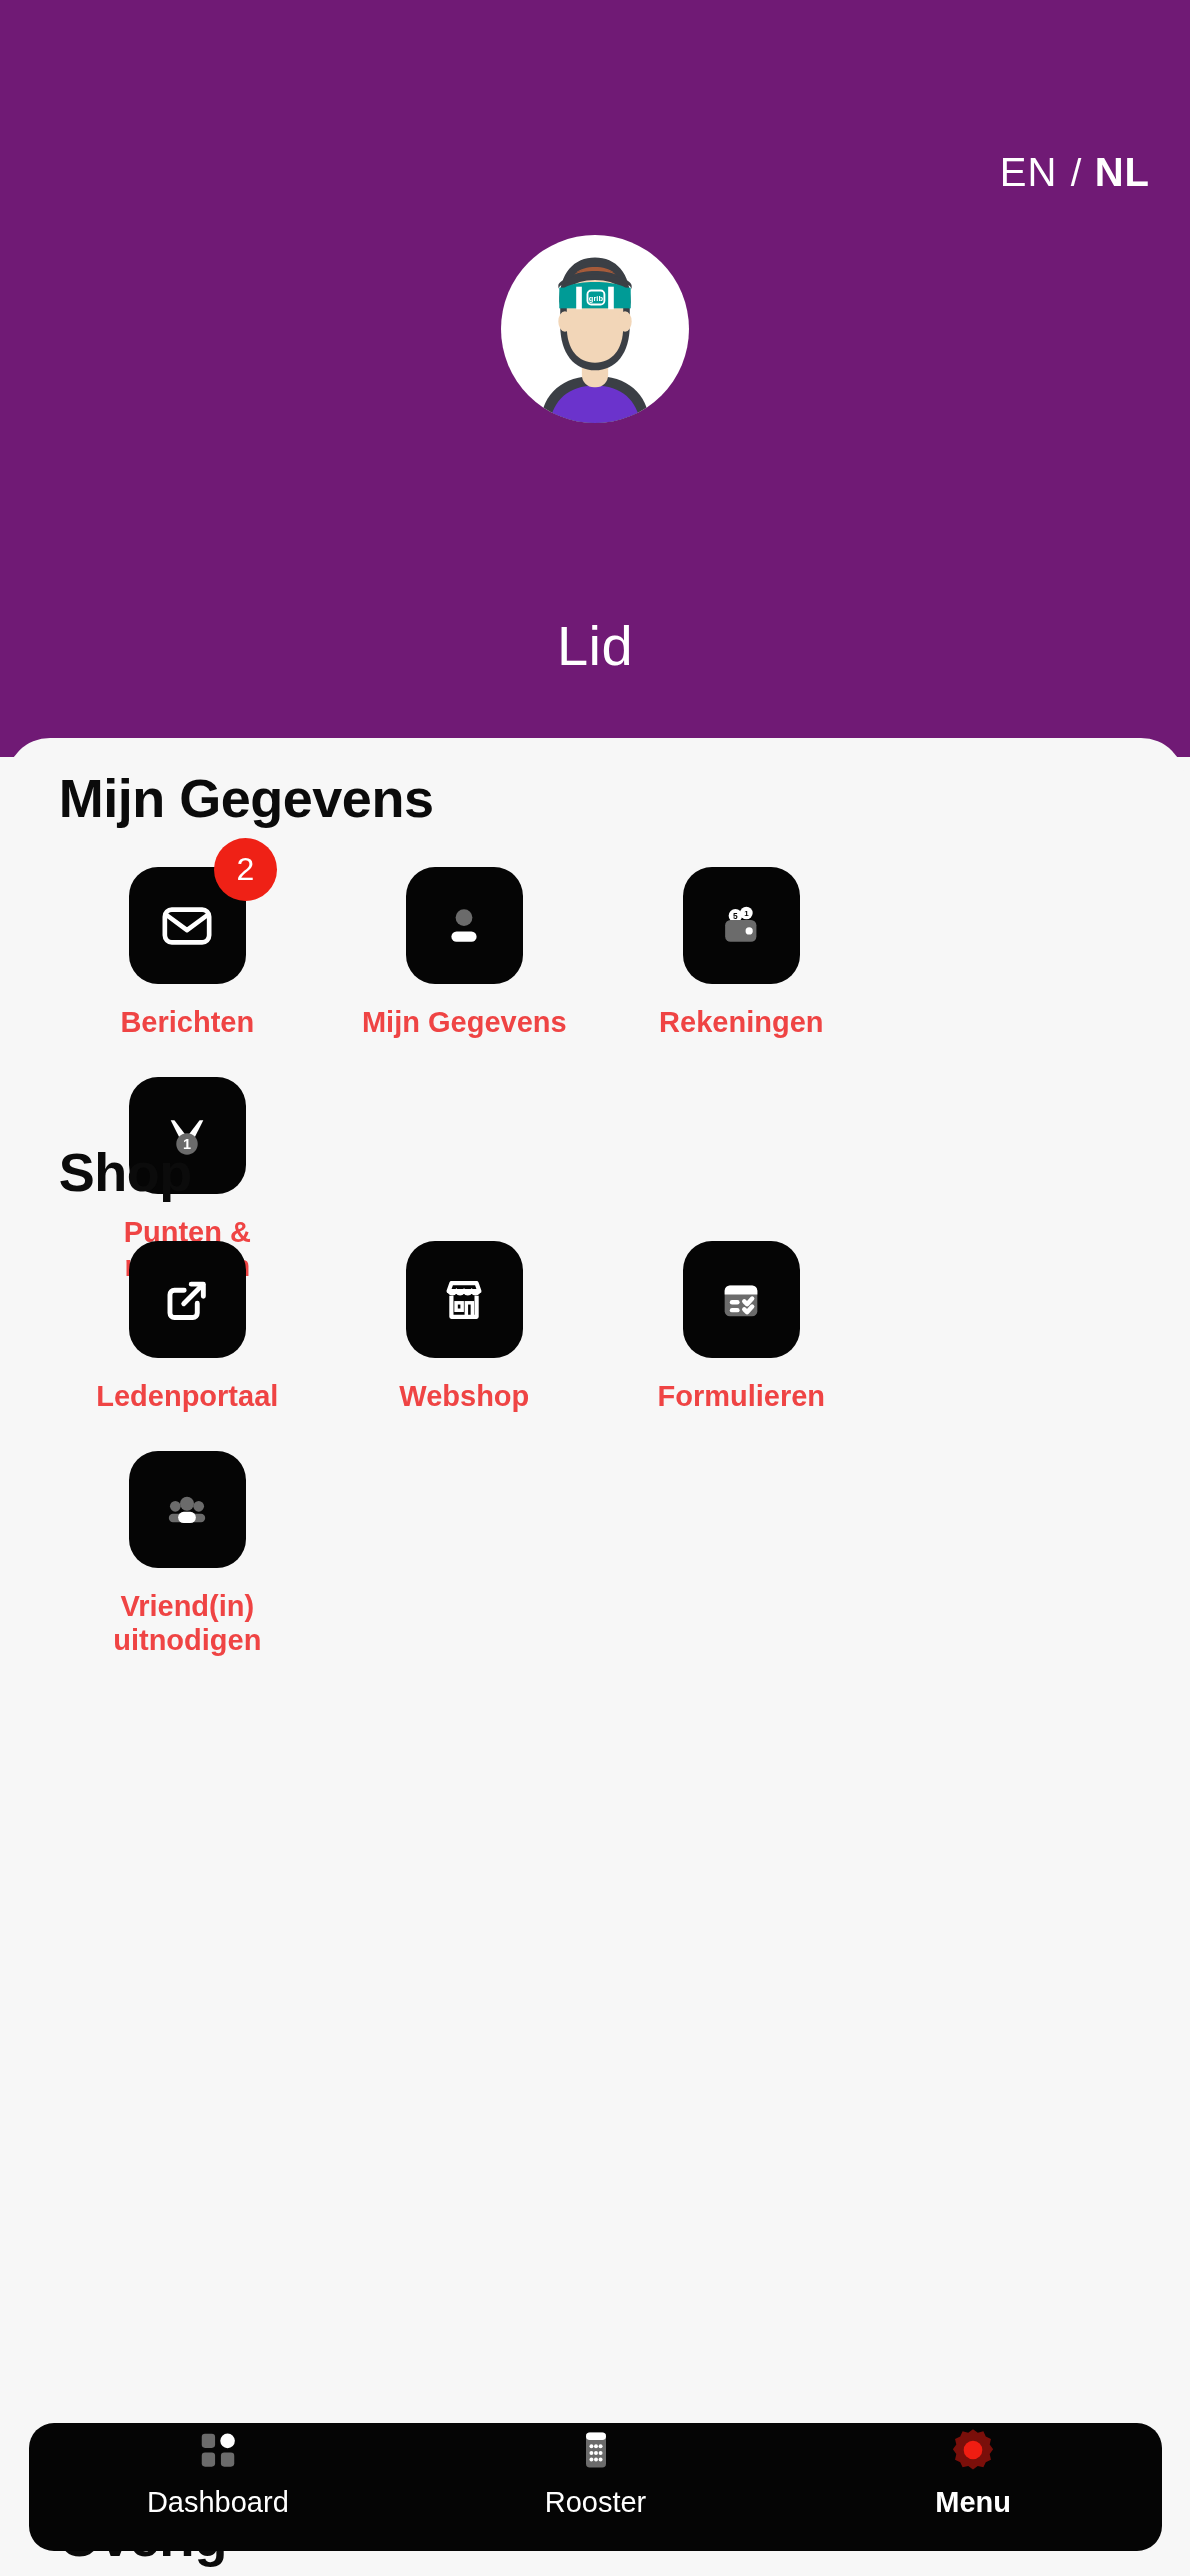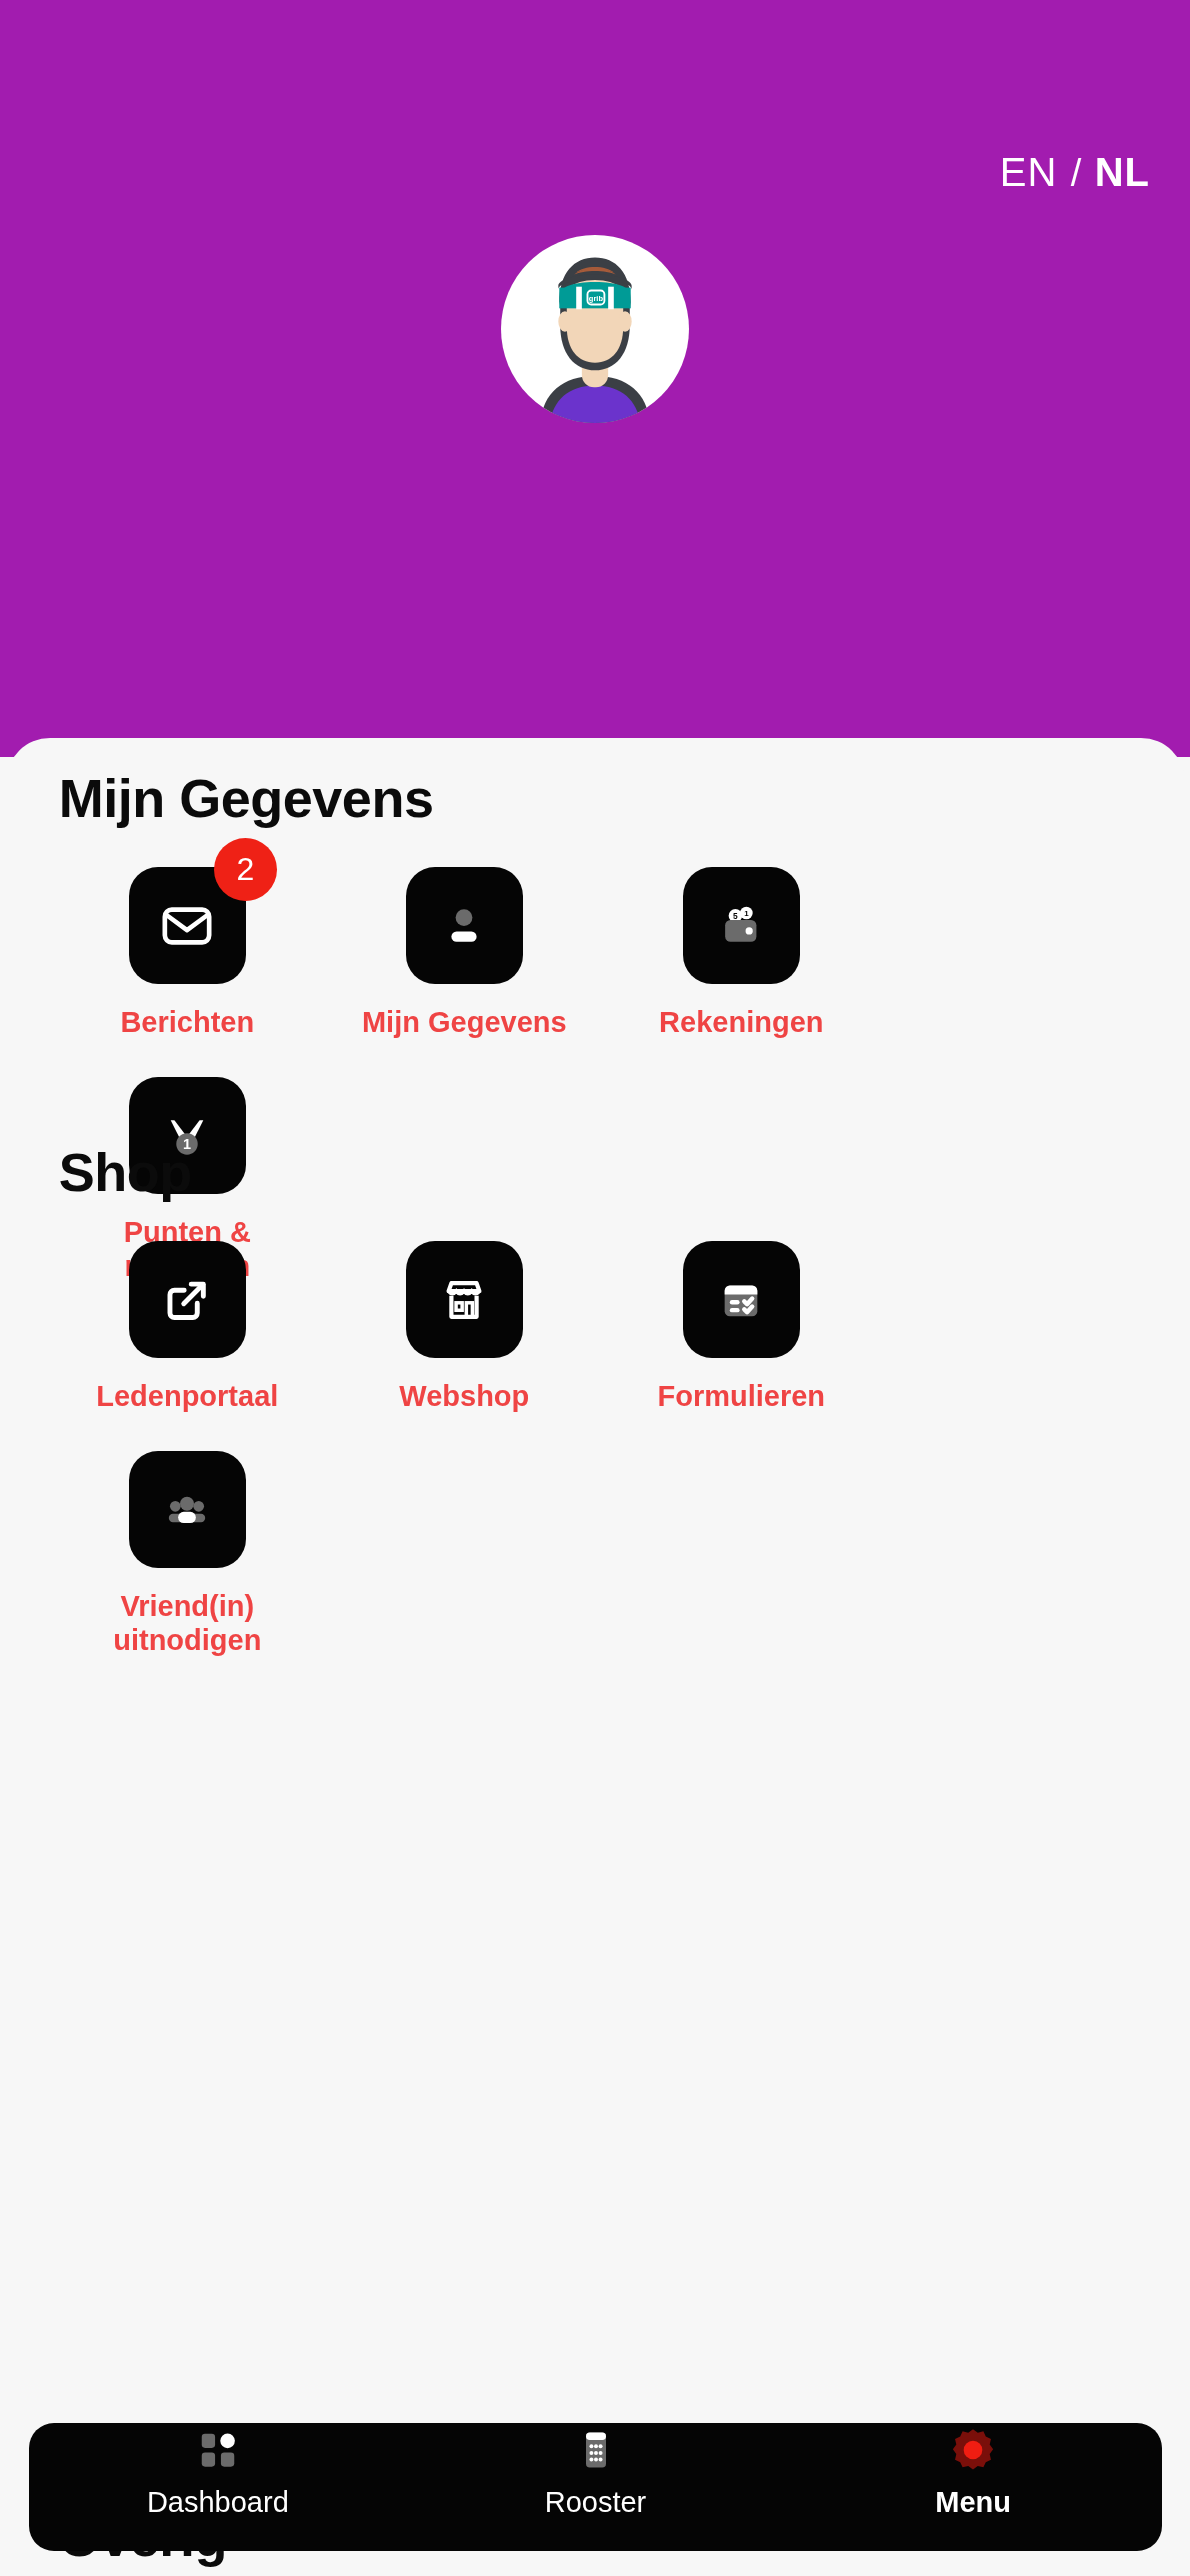--- a/index.html
+++ b/index.html
@@ -12,21 +12,21 @@
   .screen {
     position: relative;
     width: 1190px; height: 2576px;
     background: #f7f7f7;
   }
 
   
   .header {
     position: absolute; top: 0; left: 0;
     width: 1190px; height: 757px;
-    background: #a21caf;
+    background: #701a75;
   }
   .lang-toggle {
     position: absolute; top: 150px; right: 40px;
     display: flex; align-items: baseline; gap: 13.4px;
     color: #ffffff;
   }
   .lang-en { font-size: 40px; font-weight: 400; letter-spacing: 1px; color:#ffffff; }
   .lang-sep { font-size: 38px; font-weight: 400; color:#ffffff; }
   .lang-nl { font-size: 40px; font-weight: 700; letter-spacing: 1px; color:#ffffff; }
 
@@ -193,20 +193,21 @@
         <rect x="114" y="55" width="6" height="24" fill="#ffffff"></rect>
 
         <rect x="92" y="59" width="18" height="15" rx="4" fill="none" stroke="#ffffff" stroke-width="2"></rect>
         <text x="101" y="70.5" font-family="Liberation Sans, sans-serif" font-size="8" font-weight="700" fill="#ffffff" text-anchor="middle">grib</text>
 
         <path d="M61 54 C61 48 76 42 100 42 C124 42 139 48 139 54 L139 58
                  C139 52 124 47 100 47 C76 47 61 52 61 58 Z" fill="#3b3f45"></path>
       </svg>
     </div>
 
+    <div class="profile-name">Lid</div>
   </div>
 
   <div class="sheet">
 
     <div class="section" style="top: 29px;">
       <div class="section-title">Mijn Gegevens</div>
 
       <div class="grid">
 
         <div class="tile">

